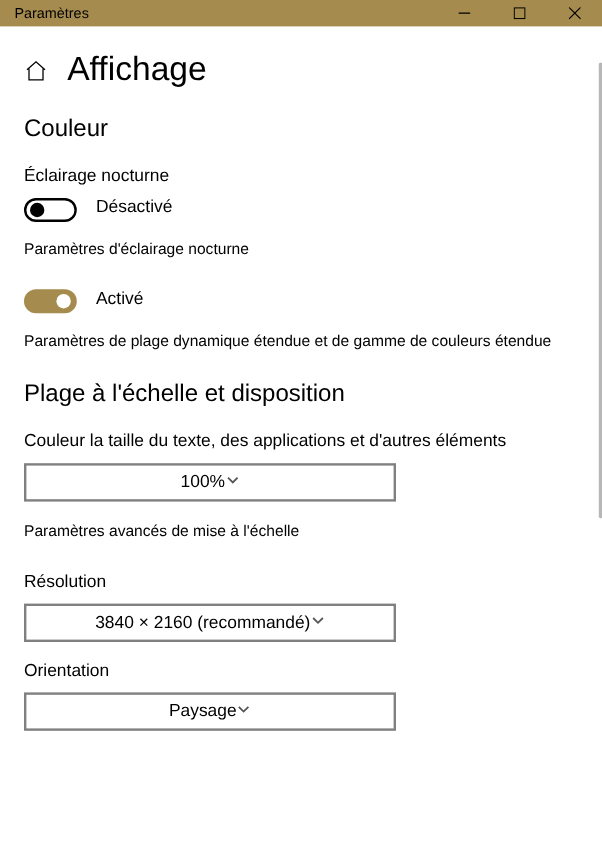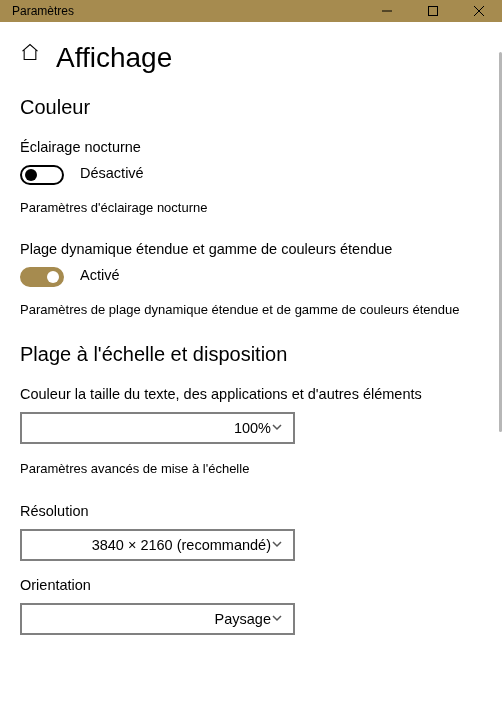--- a/index.html
+++ b/index.html
@@ -2,34 +2,34 @@
 <html><head>
 <meta charset="utf-8">
 <style>
   * { box-sizing: border-box; margin: 0; padding: 0; font-family: "Segoe UI", sans-serif; }
   body { width: 502px; height: 714px; background: #fff; overflow: hidden; position: relative; }
   .titlebar { height: 22px; background: #a68b4f; display: flex; align-items: center; }
   .titlebar-title { flex: 1; padding-left: 12px; font-size: 12px; color: #000; }
   .win-btn { width: 46px; height: 32px; display: flex; align-items: center; justify-content: center; }
   .win-btn svg { stroke: #000; stroke-width: 1; fill: none; }
   .content { padding: 12px 20px 0 20px; height: calc(714px - 32px); overflow: hidden; position: relative; }
-  .header-row { display: flex; align-items: flex-start; gap: 16px; margin-bottom: 22px; margin-top: 8px; }
+  .header-row { display: flex; align-items: flex-end; gap: 16px; margin-bottom: 22px; margin-top: 8px; }
   .home-icon svg { width: 20px; height: 20px; stroke: #000; fill: none; stroke-width: 1.3; }
   .page-title { font-size: 28px; font-weight: 400; }
   .section-title { font-size: 20px; font-weight: 400; margin-top: 10px; margin-bottom: 20px; }
   .setting-label { font-size: 14.5px; color: #000; margin-bottom: 10px; }
   .toggle-row { display: flex; align-items: flex-start; gap: 16px; margin-bottom: 14px; }
   .toggle { width: 44px; height: 20px; border-radius: 10px; position: relative; }
   .toggle-off { border: 2px solid #000; background: #fff; }
   .toggle-off .knob { position: absolute; left: 3px; top: 2px; width: 12px; height: 12px; border-radius: 50%; background: #000; }
   .toggle-on { background: #a68b4f; border: 2px solid #a68b4f; }
   .toggle-on .knob { position: absolute; right: 3px; top: 2px; width: 12px; height: 12px; border-radius: 50%; background: #fff; }
   .toggle-text { font-size: 14.5px; }
   .link { color: #000000; font-size: 13px; margin-bottom: 24px; display: block; line-height: 1.4; }
-  .dropdown { width: 275px; height: 32px; border: 2px solid #808080; display: flex; align-items: center; justify-content: flex-end; padding: 0 10px; font-size: 14.5px; margin-bottom: 16px; background: #fff; }
+  .dropdown { width: 310px; height: 32px; border: 2px solid #808080; display: flex; align-items: center; justify-content: center; padding: 0 10px; font-size: 14.5px; margin-bottom: 16px; background: #fff; }
   .dropdown .chev svg { width: 12px; height: 12px; stroke: #555; fill: none; stroke-width: 1.5; }
   .block { margin-bottom: 6px; }
   .scrollbar-thumb { position: absolute; right: 0; top: 30px; width: 3px; height: 380px; background: #b7b7b7; border-radius: 2px; }
 </style>
 </head>
 <body>
 
 <div class="titlebar">
   <div class="titlebar-title">Paramètres</div>
   <div class="win-btn">
@@ -68,21 +68,20 @@
     <div class="toggle-row">
       <div class="toggle toggle-off">
           <div class="knob"></div>
         </div>
       <div class="toggle-text">Désactivé</div>
     </div>
     <a class="link">Paramètres d'éclairage nocturne</a>
   </div>
 
   <div class="block">
-    <div class="setting-label">Plage dynamique étendue et gamme de couleurs étendue</div>
     <div class="toggle-row">
       <div class="toggle toggle-on">
           <div class="knob"></div>
         </div>
       <div class="toggle-text">Activé</div>
     </div>
     <a class="link">Paramètres de plage dynamique étendue et de gamme de couleurs étendue</a>
   </div>
 
   <div class="section-title">Plage à l'échelle et disposition</div>

